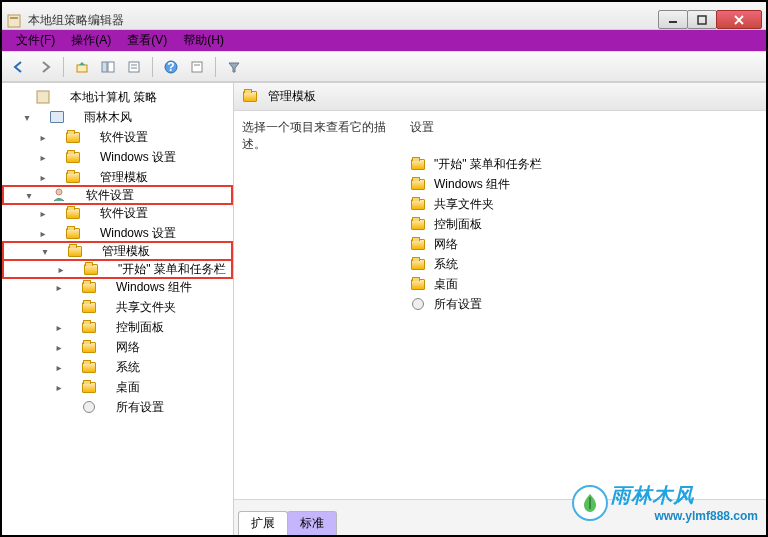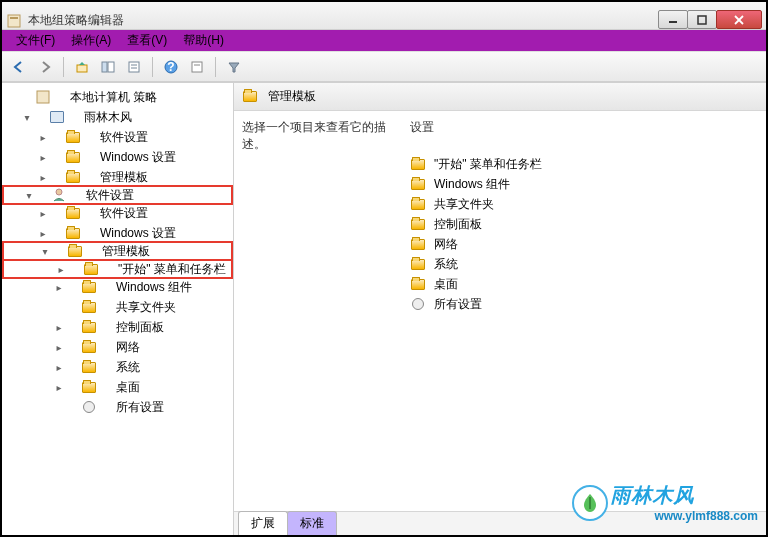--- a/index.html
+++ b/index.html
@@ -32,21 +32,21 @@
 .indent-2 { padding-left: 34px; }
 .indent-3 { padding-left: 50px; }
 .hl-red { border:2px solid #e63a2e; margin:-2px 0; }
 .content-pane { flex:1; display:flex; flex-direction:column; min-width:0; }
 .content-header { height:28px; background:linear-gradient(to bottom,#f7f7f7,#e6e6e6); display:flex; align-items:center; padding:0 8px; border-bottom:1px solid #d6d6d6; gap:6px; }
 .content-body { flex:1; display:flex; padding:8px; gap:18px; min-height:0; }
 .desc-col { width:150px; color:#333; }
 .list-col { flex:1; }
 .col-header { color:#333; margin-bottom:18px; }
 .list-item { display:flex; align-items:center; height:20px; gap:4px; cursor:pointer; }
-.tabs { height:24px; display:flex; align-items:flex-end; border-top:1px solid #d6d6d6; padding-left:4px; background:#f4f4f4; }
+.tabs { height:36px; display:flex; align-items:flex-end; border-top:1px solid #d6d6d6; padding-left:4px; background:#f4f4f4; }
 .tab { padding:3px 12px; border:1px solid #b8b8b8; border-bottom:none; background:#fff; margin-right:-1px; font-size:12px; cursor:pointer; border-radius:3px 3px 0 0; }
 .tab.inactive { background:#c4b5fd; }
 .watermark { position:absolute; right:8px; bottom:12px; display:flex; align-items:center; gap:2px; pointer-events:none; }
 .wm-logo { width:36px; height:36px; border-radius:50%; background:#fff; border:2px solid #44b1e6; display:flex; align-items:center; justify-content:center; }
 .wm-text { display:flex; flex-direction:column; align-items:flex-start; }
 .wm-main { font-size:20px; font-weight:bold; color:#21a3e0; letter-spacing:1px; font-style:italic; }
 .wm-url { font-size:12px; color:#1a8ac6; font-weight:bold;margin-left:44px; }
 svg { display:block; }
 </style>
 </head>

